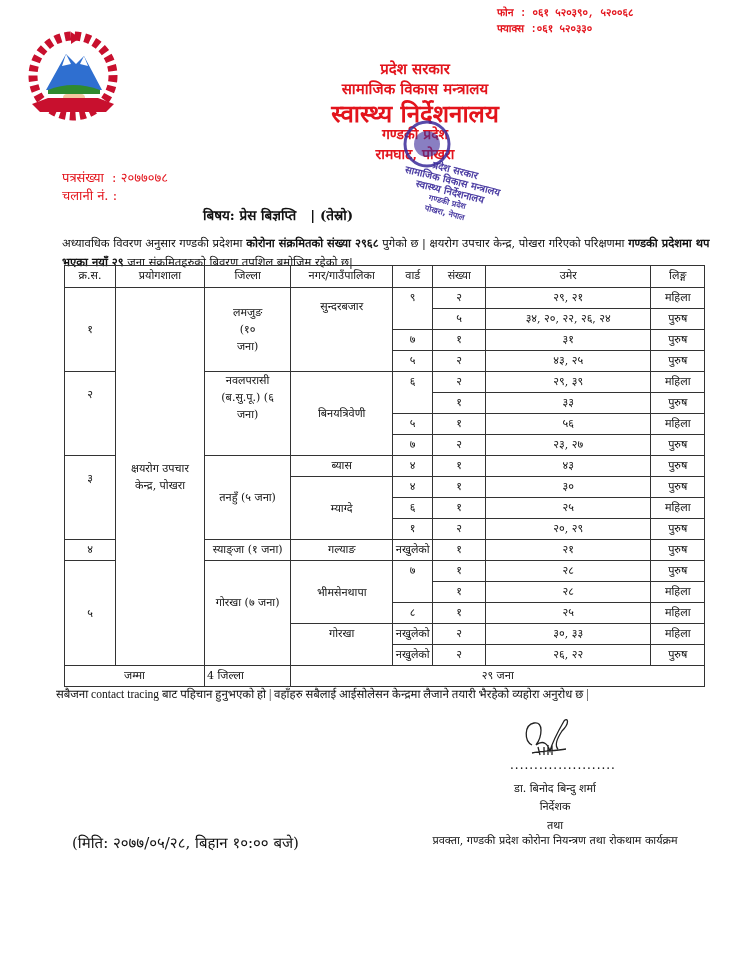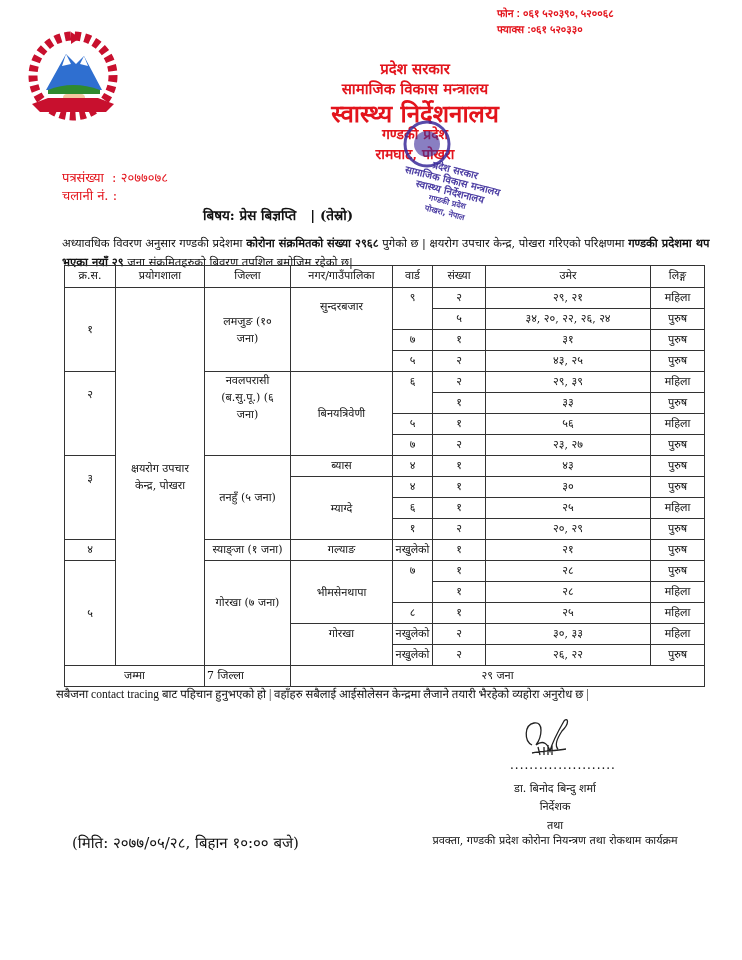--- a/index.html
+++ b/index.html
@@ -1,20 +1,20 @@
 <!DOCTYPE html>
 <html><head>
 <meta charset="utf-8">
 <style>
   html, body { margin:0; padding:0; background:#fff; }
   body { width:742px; height:960px; position:relative; overflow:hidden;
          font-family: "DejaVu Serif", "Liberation Serif", serif; color:#111; }
   .abs { position:absolute; }
   .red { color:#e3141c; }
-  .contact { left:497px; top:5px; font-size:10.5px; font-weight:bold; line-height:16px; font-family:Liberation Sans, sans-serif; }
+  .contact { left:497px; top:5px; font-size:10.5px; font-weight:bold; line-height:16px; font-family:Liberation Mono, monospace; }
   .emblem { left:18px; top:28px; width:110px; height:96px; }
   .hdr { left:250px; width:330px; text-align:center; font-weight:bold; }
   .h1 { top:58px; font-size:15px; }
   .h2 { top:78px; font-size:15px; }
   .h3 { top:96px; font-size:24px; }
   .h4 { top:124px; font-size:14px; }
   .h5 { top:144px; font-size:14px; }
   .stamp { left:355px; top:118px; width:150px; height:100px; }
   .refno { left:62px; top:168px; font-size:13px;text-align:center; }
   .challani { left:62px; top:186px; font-size:13px; }
@@ -103,21 +103,21 @@
     <th>नगर/गाउँपालिका</th>
     <th>वार्ड</th>
     <th>संख्या</th>
     <th>उमेर</th>
     <th>लिङ्ग</th>
   </tr>
 
   <tr>
     <td rowspan="4" class="mid">१</td>
     <td rowspan="18" class="mid" style="padding:0 8px">क्षयरोग उपचार केन्द्र, पोखरा</td>
-    <td rowspan="4" class="mid" style="padding:0 18px">लमजुङ (१० जना)</td>
+    <td rowspan="4" class="mid" style="padding:0 28px">लमजुङ (१० जना)</td>
     <td rowspan="4" style="padding-top:10px">सुन्दरबजार</td>
     <td rowspan="2">९</td>
     <td>२</td>
     <td>२९, २१</td>
     <td>महिला</td>
   </tr>
   <tr>
     <td>५</td>
     <td>३४, २०, २२, २६, २४</td>
     <td>पुरुष</td>
@@ -230,21 +230,21 @@
   </tr>
   <tr>
     <td style="padding:1px 0">नखुलेको</td>
     <td>२</td>
     <td>२६, २२</td>
     <td>पुरुष</td>
   </tr>
 
   <tr>
     <td colspan="2">जम्मा</td>
-    <td class="leftx">7 जिल्ला</td>
+    <td class="leftx">4 जिल्ला</td>
     <td colspan="5">२९ जना</td>
   </tr>
 </tbody>
   </table>
 
 <div class="abs footnote">सबैजना contact tracing बाट पहिचान हुनुभएको हो | वहाँहरु सबैलाई आईसोलेसन केन्द्रमा लैजाने तयारी भैरहेको व्यहोरा अनुरोध छ |</div>
 
 <div class="abs sign">
   <svg width="60" height="48" viewBox="0 0 60 48">
     <path d="M14,30 C6,26 6,10 16,8 C26,6 24,22 18,30 C26,24 30,30 32,36 C34,28 38,20 46,6 C50,2 52,8 44,16 C40,22 36,30 40,34 M20,32 L22,40 M26,32 L26,40 M30,30 L30,40 M34,30 L34,40 M14,38 C24,36 36,36 48,34" fill="none" stroke="#222" stroke-width="1.3"></path>

